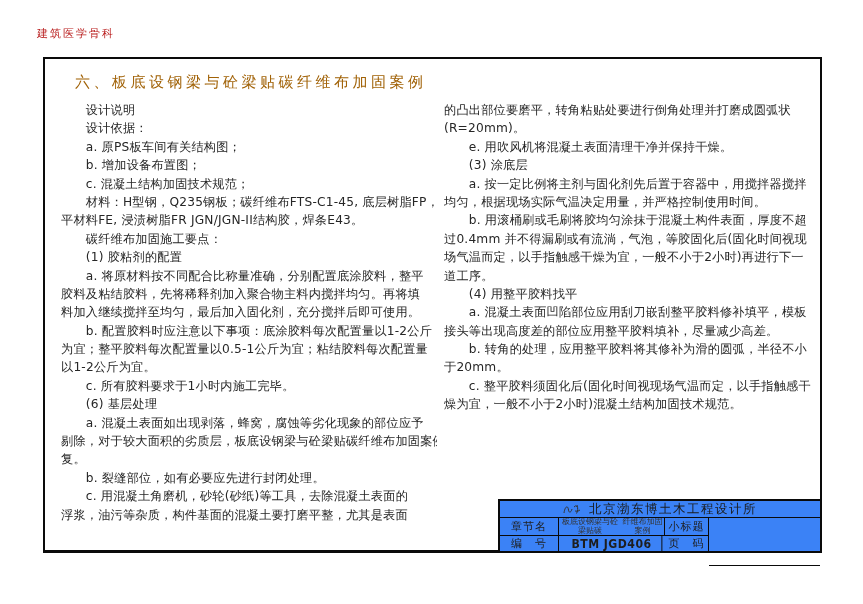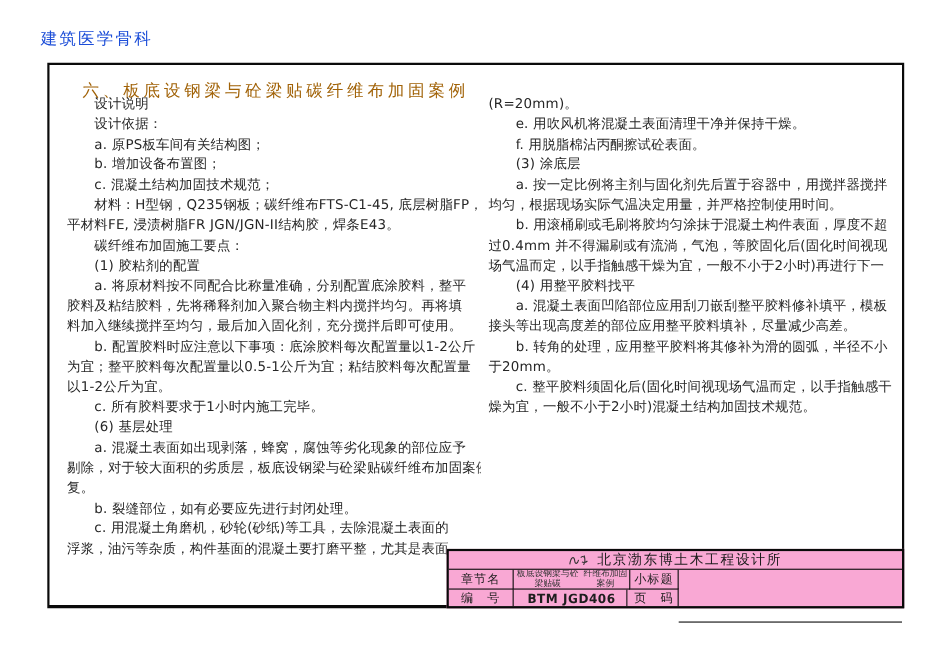--- a/index.html
+++ b/index.html
@@ -7,51 +7,51 @@
     position: relative;
     width: 863px; height: 604px;
     background: #ffffff;
     outline: 1px solid #cfcfcf;
     font-family: "DejaVu Sans", sans-serif;
     color: #222;
     overflow: hidden;
   }
   .doc-header {
     position: absolute; left: 37px; top: 26px;
-    font-size: 15px; color: #1d4ed8; letter-spacing: 2px;
+    font-size: 11px; color: #b91c1c; letter-spacing: 2px;
   }
   .frame {
     position: absolute; left: 43px; top: 57px;
     width: 779px; height: 496px;
     box-sizing: border-box;
     border: 2px solid #0a0a0a;
     border-bottom-width: 3px;
   }
   .doc-title {
     position: absolute; left: 30px; top: 14px;
     font-size: 15px; color: #a16207; letter-spacing: 3.5px;
     white-space: nowrap;
   }
   .col {
-    position: absolute; top: 26px;
+    position: absolute; top: 42px;
     width: 376px;
     font-size: 12.2px; line-height: 18.4px;
     color: #262626; letter-spacing: 0.2px;
   }
   .col-left  { left: 16px; }
   .col-right { left: 399px; }
   .line { white-space: nowrap; height: 18.4px; overflow: hidden; }
 
   
   .tblock {
     position: absolute; right: -2px; bottom: -3px;
-    width: 416px; height: 54px;
+    width: 324px; height: 54px;
     box-sizing: border-box;
     border: 2px solid #0a0a0a;
-    background: #f9a8d4;
+    background: #3b82f6;
     display: grid;
     grid-template-columns: 59px 106px 44px 1fr;
     grid-template-rows: 17px 18px 15px;
     font-size: 11px; color: #1e1e1e;
   }
   .tb-head {
     grid-column: 1 / -1;
     display: flex; align-items: center; justify-content: center;
     gap: 6px;
     border-bottom: 1px solid #0a0a0a;
@@ -103,29 +103,30 @@
         <div class="line">　　a. 混凝土表面如出现剥落，蜂窝，腐蚀等劣化现象的部位应予</div>
         <div class="line">剔除，对于较大面积的劣质层，板底设钢梁与砼梁贴碳纤维布加固案例</div>
         <div class="line">复。</div>
         <div class="line">　　b. 裂缝部位，如有必要应先进行封闭处理。</div>
         <div class="line">　　c. 用混凝土角磨机，砂轮(砂纸)等工具，去除混凝土表面的</div>
         <div class="line">浮浆，油污等杂质，构件基面的混凝土要打磨平整，尤其是表面</div>
       </div>
 
     <div class="col col-right">
 
+    <div class="line">的凸出部位要磨平，转角粘贴处要进行倒角处理并打磨成圆弧状</div>
         <div class="line">(R=20mm)。</div>
         <div class="line">　　e. 用吹风机将混凝土表面清理干净并保持干燥。</div>
-        <div class="line">　　f. 用脱脂棉沾丙酮擦试砼表面。</div>
         <div class="line">　　(3) 涂底层</div>
         <div class="line">　　a. 按一定比例将主剂与固化剂先后置于容器中，用搅拌器搅拌</div>
         <div class="line">均匀，根据现场实际气温决定用量，并严格控制使用时间。</div>
         <div class="line">　　b. 用滚桶刷或毛刷将胶均匀涂抹于混凝土构件表面，厚度不超</div>
         <div class="line">过0.4mm 并不得漏刷或有流淌，气泡，等胶固化后(固化时间视现</div>
         <div class="line">场气温而定，以手指触感干燥为宜，一般不小于2小时)再进行下一</div>
+        <div class="line">道工序。</div>
         <div class="line">　　(4) 用整平胶料找平</div>
         <div class="line">　　a. 混凝土表面凹陷部位应用刮刀嵌刮整平胶料修补填平，模板</div>
         <div class="line">接头等出现高度差的部位应用整平胶料填补，尽量减少高差。</div>
         <div class="line">　　b. 转角的处理，应用整平胶料将其修补为滑的圆弧，半径不小</div>
         <div class="line">于20mm。</div>
         <div class="line">　　c. 整平胶料须固化后(固化时间视现场气温而定，以手指触感干</div>
         <div class="line">燥为宜，一般不小于2小时)混凝土结构加固技术规范。</div>
       </div>
 
     <div class="tblock">

